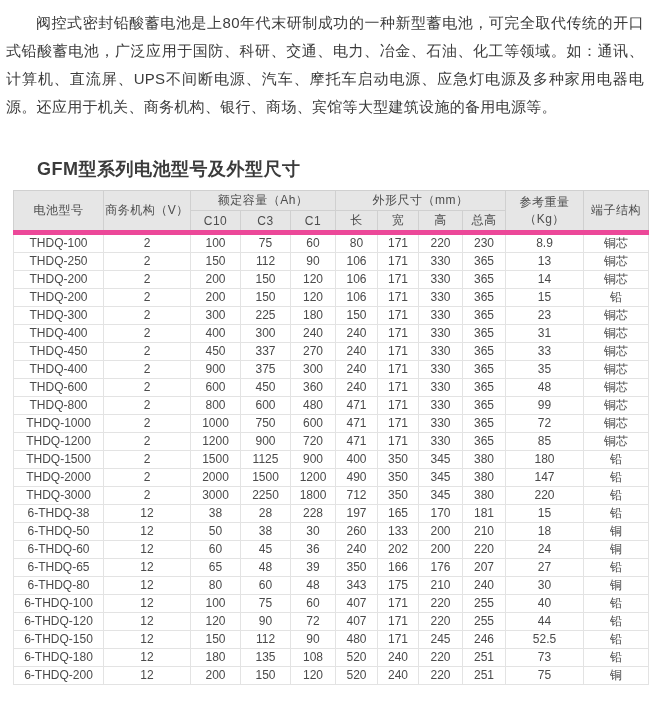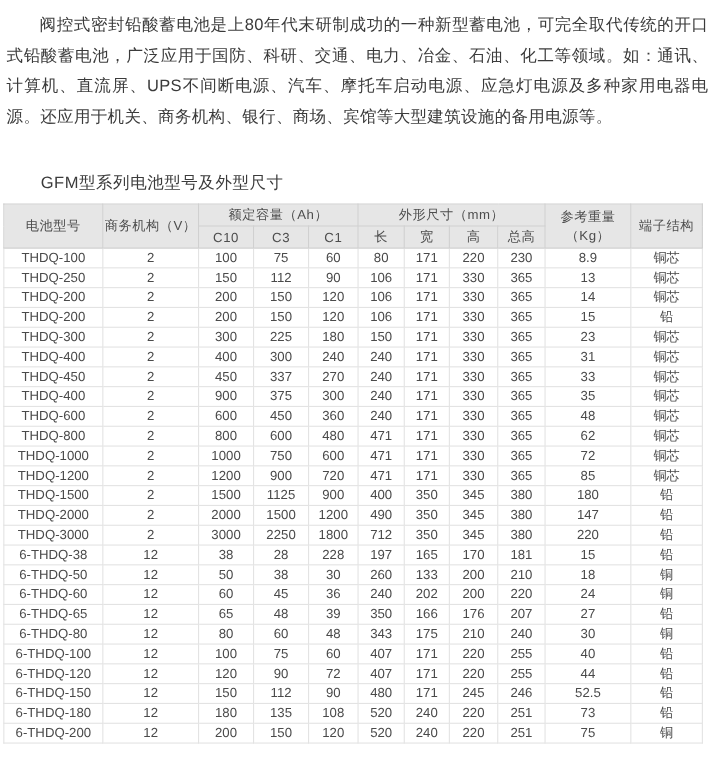--- a/index.html
+++ b/index.html
@@ -20,29 +20,29 @@
     margin: 9px 5px 0 6px;
     font-size: 15px;
     line-height: 28px;
     color: #3b3b3b;
     text-indent: 2em;
     text-align: justify;
     letter-spacing: 0.3px;
   }
   .section-title {
     margin: 36px 0 9px 37px;
-    font-size: 15px;
-    font-weight: normal;
+    font-size: 18px;
+    font-weight: bold;
     color: #3b3b3b;
     letter-spacing: 0.5px;
   }
   table.battery-table {
     border-collapse: collapse;
     table-layout: fixed;
-    margin-left: 3px;
+    margin-left: 13px;
     width: 635px;
     border: 1px solid #c6c6c6;
   }
   table.battery-table th {
     background: #e6e6e6;
     border: 1px solid #d0d0d0;
     font-weight: normal;
     font-size: 12px;
     color: #4d4d4d;
     height: 19px;
@@ -55,21 +55,21 @@
     font-size: 12px;
     color: #4a4a4a;
     text-align: center;
     height: 17px;
     line-height: 17px;
     padding: 0;
     white-space: nowrap;
     overflow: hidden;
   }
   table.battery-table tbody tr:first-child td {
-    border-top: 1px solid #ec4899;
+    border-top: 5px solid #ec4899;
   }
 </style>
 </head>
 <body>
 
 <div class="page">
 
   <p class="intro">阀控式密封铅酸蓄电池是上80年代末研制成功的一种新型蓄电池，可完全取代传统的开口式铅酸蓄电池，广泛应用于国防、科研、交通、电力、冶金、石油、化工等领域。如：通讯、计算机、直流屏、UPS不间断电源、汽车、摩托车启动电源、应急灯电源及多种家用电器电源。还应用于机关、商务机构、银行、商场、宾馆等大型建筑设施的备用电源等。</p>
 
   <h3 class="section-title">GFM型系列电池型号及外型尺寸</h3>
@@ -228,21 +228,21 @@
         <tr>
           <td>THDQ-800</td>
           <td>2</td>
           <td>800</td>
           <td>600</td>
           <td>480</td>
           <td>471</td>
           <td>171</td>
           <td>330</td>
           <td>365</td>
-          <td>62</td>
+          <td>99</td>
           <td>铜芯</td>
         </tr>
         <tr>
           <td>THDQ-1000</td>
           <td>2</td>
           <td>1000</td>
           <td>750</td>
           <td>600</td>
           <td>471</td>
           <td>171</td>

